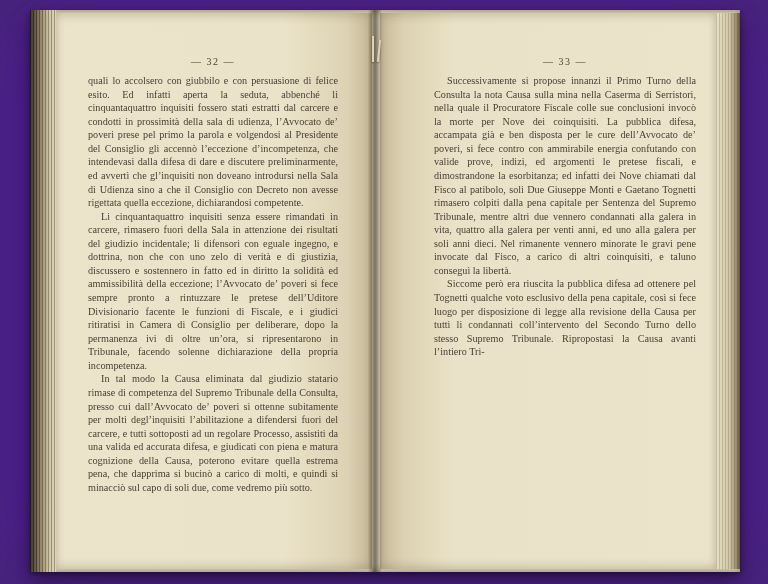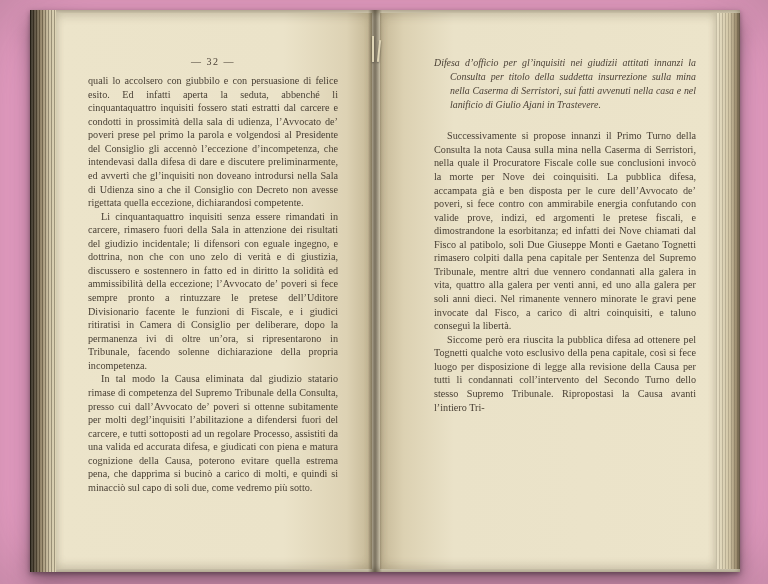--- a/index.html
+++ b/index.html
@@ -2,21 +2,21 @@
 <html><head>
 <meta charset="utf-8">
 <style>
   html,body{margin:0;padding:0;}
   body{
     width:768px;height:584px;overflow:hidden;
     font-family:"Liberation Serif","DejaVu Serif",serif;
   }
   .photo{
     position:relative;width:768px;height:584px;
-    background:#f9a8d4;
+    background:#4c1d95;
     box-shadow:inset 0 0 90px rgba(60,55,45,.35);
   }
   .book{
     position:absolute;left:30px;top:10px;width:710px;height:562px;
     background:#e7dfc6;
     box-shadow:0 10px 20px rgba(0,0,0,.40), 0 2px 5px rgba(0,0,0,.35),
                inset 0 3px 6px rgba(70,60,40,.35), inset 0 -3px 6px rgba(70,60,40,.35);
   }
   .edge-left{
     position:absolute;left:0;top:0;bottom:0;width:26px;
@@ -99,21 +99,21 @@
     <div class="content content-left">
       <div class="page-number">— 32 —</div>
       <div class="body-text">
         <p>quali lo accolsero con giubbilo e con persuasione di felice esito. Ed infatti aperta la seduta, abbenché li cinquantaquattro inquisiti fossero stati estratti dal carcere e condotti in prossimità della sala di udienza, l’Avvocato de’ poveri prese pel primo la parola e volgendosi al Presidente del Consiglio gli accennò l’eccezione d’incompetenza, che intendevasi dalla difesa di dare e discutere preliminarmente, ed avvertì che gl’inquisiti non doveano introdursi nella Sala di Udienza sino a che il Consiglio con Decreto non avesse rigettata quella eccezione, dichiarandosi competente.</p>
         <p class="indent">Li cinquantaquattro inquisiti senza essere rimandati in carcere, rimasero fuori della Sala in attenzione dei risultati del giudizio incidentale; li difensori con eguale ingegno, e dottrina, non che con uno zelo di verità e di giustizia, discussero e sostennero in fatto ed in diritto la solidità ed ammissibilità della eccezione; l’Avvocato de’ poveri si fece sempre pronto a rintuzzare le pretese dell’Uditore Divisionario facente le funzioni di Fiscale, e i giudici ritiratisi in Camera di Consiglio per deliberare, dopo la permanenza ivi di oltre un’ora, si ripresentarono in Tribunale, facendo solenne dichiarazione della propria incompetenza.</p>
         <p class="indent">In tal modo la Causa eliminata dal giudizio statario rimase di competenza del Supremo Tribunale della Consulta, presso cui dall’Avvocato de’ poveri si ottenne subitamente per molti degl’inquisiti l’abilitazione a difendersi fuori del carcere, e tutti sottoposti ad un regolare Processo, assistiti da una valida ed accurata difesa, e giudicati con piena e matura cognizione della Causa, poterono evitare quella estrema pena, che dapprima si bucinò a carico di molti, e quindi si minacciò sul capo di soli due, come vedremo più sotto.</p>
       </div>
     </div>
 
     <div class="content content-right">
-      <div class="summary">Difesa d’officio per gl’inquisiti nei giudizii attitati innanzi la Consulta per titolo della suddetta insurrezione sulla mina nella Caserma di Serristori, sui fatti avvenuti nella casa e nel lanificio di Giulio Ajani in Trastevere.</div>
+      <div class="page-number">— 33 —</div>
       <div class="body-text">
         <p class="indent">Successivamente si propose innanzi il Primo Turno della Consulta la nota Causa sulla mina nella Caserma di Serristori, nella quale il Procuratore Fiscale colle sue conclusioni invocò la morte per Nove dei coinquisiti. La pubblica difesa, accampata già e ben disposta per le cure dell’Avvocato de’ poveri, si fece contro con ammirabile energia confutando con valide prove, indizi, ed argomenti le pretese fiscali, e dimostrandone la esorbitanza; ed infatti dei Nove chiamati dal Fisco al patibolo, soli Due Giuseppe Monti e Gaetano Tognetti rimasero colpiti dalla pena capitale per Sentenza del Supremo Tribunale, mentre altri due vennero condannati alla galera in vita, quattro alla galera per venti anni, ed uno alla galera per soli anni dieci. Nel rimanente vennero minorate le gravi pene invocate dal Fisco, a carico di altri coinquisiti, e taluno conseguì la libertà.</p>
         <p class="indent">Siccome però era riuscita la pubblica difesa ad ottenere pel Tognetti qualche voto esclusivo della pena capitale, così si fece luogo per disposizione di legge alla revisione della Causa per tutti li condannati coll’intervento del Secondo Turno dello stesso Supremo Tribunale. Ripropostasi la Causa avanti l’intiero Tri-</p>
       </div>
     </div>
 
   </div>
 </div>
 
 </body></html>

